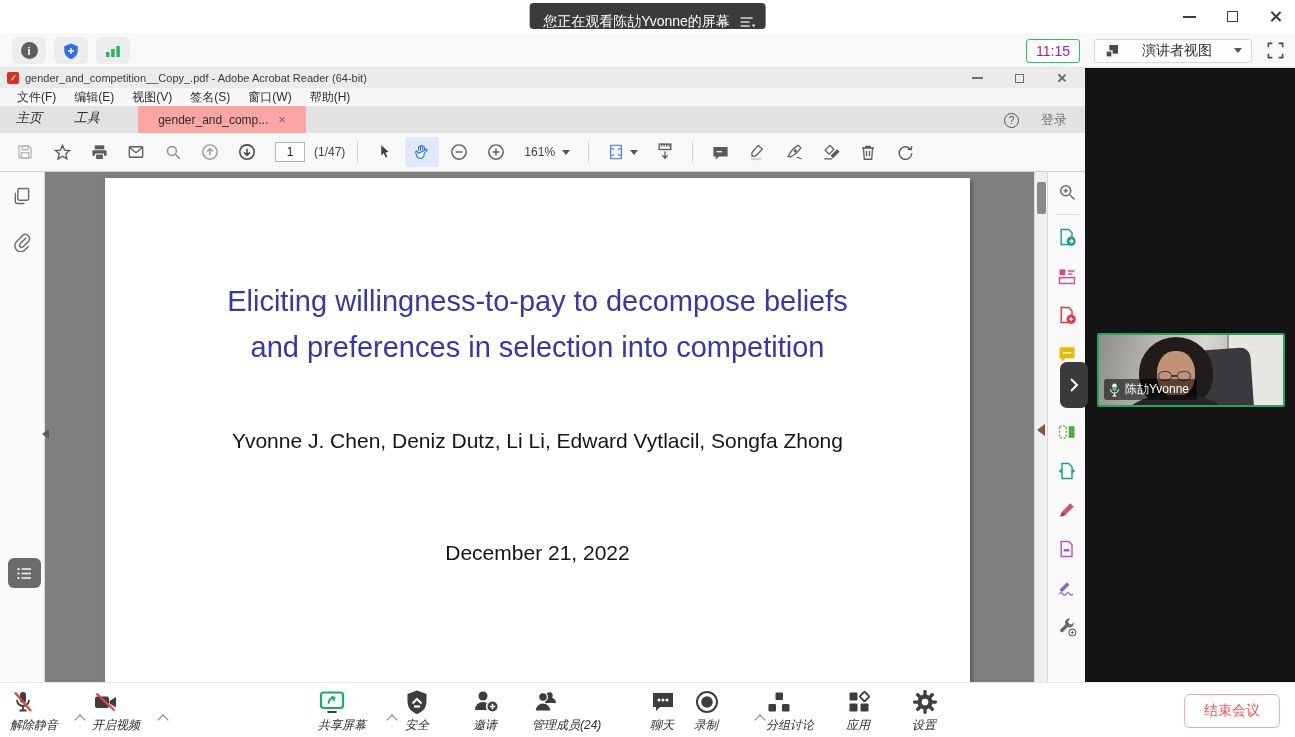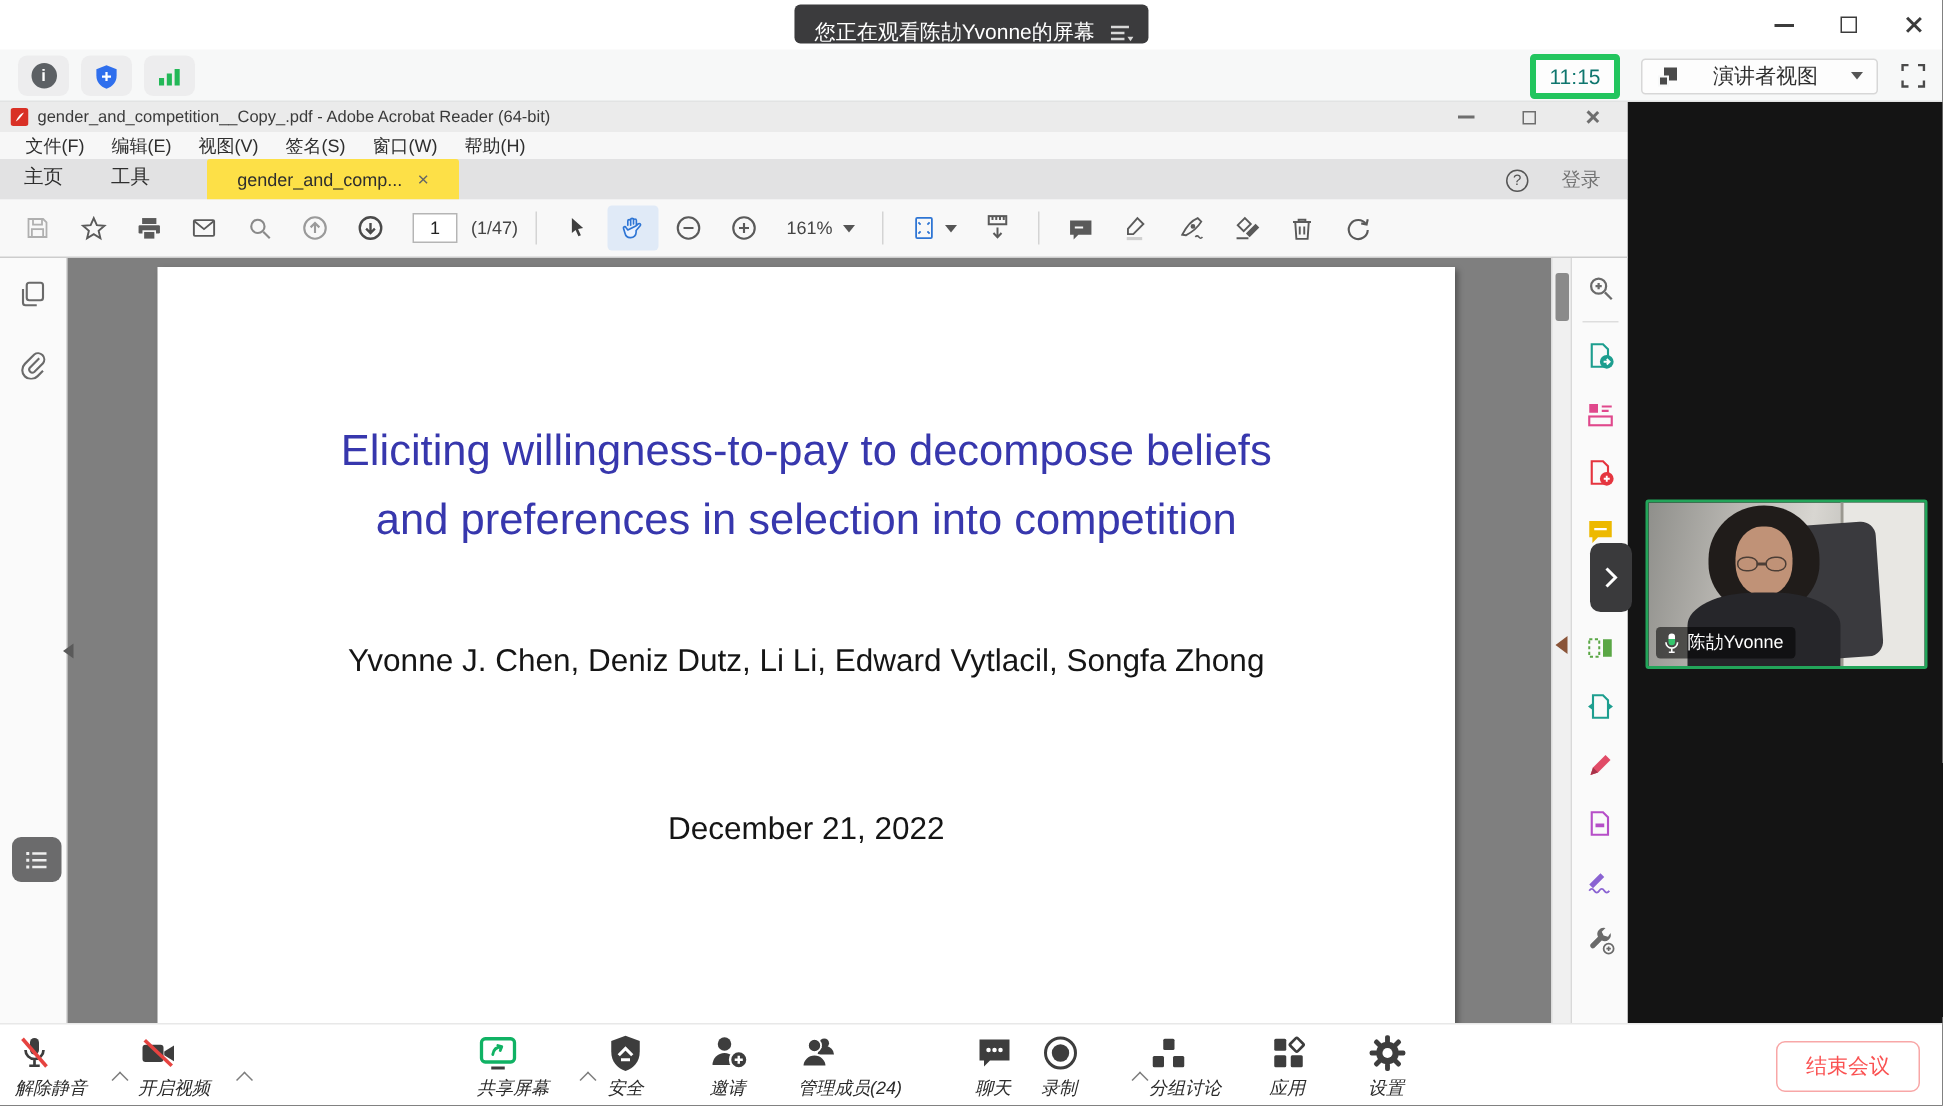--- a/index.html
+++ b/index.html
@@ -21,41 +21,41 @@
   .wb-x:before,.wb-x:after { content:""; position:absolute; left:6px; top:0; width:1.8px; height:13px; background:#3c3c3c; }
   .wb-x:before{ transform:rotate(45deg);} .wb-x:after{ transform:rotate(-45deg);}
 
   
   .subbar { position:absolute; left:0; top:33px; width:1295px; height:35px; background:#f7f8f8; border-bottom:1px solid #e2e3e3; }
   .sub-left { position:absolute; left:12px; top:4px; display:flex; gap:8px; }
   .chip { width:34px; height:27px; background:#ededee; border-radius:6px; display:flex; align-items:center; justify-content:center; }
   .info-circle { width:17px; height:17px; border-radius:50%; background:#5c6064; color:#fff; font-size:11px; font-weight:bold;
     display:flex; align-items:center; justify-content:center; }
   .sub-right { position:absolute; right:10px; top:4px; display:flex; align-items:center; gap:14px; height:27px; }
-  .time-box { border:4px solid #22c55e; background:#fdfdfd; border-radius:3px; padding:3px 9px; font-size:14px; color:#0f766e; }
+  .time-box { border:1px solid #22c55e; background:#fdfdfd; border-radius:3px; padding:3px 9px; font-size:14px; color:#a21caf; }
   .view-box { border:1px solid #d7d7d7; background:#fdfdfd; border-radius:3px; padding:2px 9px; font-size:14px; color:#2f2f2f;
     display:flex; align-items:center; gap:22px; }
   .caret-down { width:0; height:0; border-left:4.5px solid transparent; border-right:4.5px solid transparent; border-top:5px solid #555; }
 
   
   .stage { position:absolute; left:0; top:68px; width:1295px; height:614px; background:#141414; }
 
   
   .acrobat { position:absolute; left:0; top:0; width:1085px; height:614px; background:#f4f4f4; display:flex; flex-direction:column; }
   .ac-title { height:20px; background:#ebebeb; display:flex; align-items:center; padding-left:7px; gap:6px; }
   .ac-title-text { font-size:11px; color:#3a3a3a; }
   .ac-winbtns { margin-left:auto; display:flex; gap:26px; padding-right:16px; align-items:center; }
   .ac-winbtns .wb-min{ width:11px; height:1.6px; background:#6e6e6e; }
   .ac-winbtns .wb-max{ width:9px; height:9px; border-width:1.3px; border-color:#6e6e6e; }
   .ac-winbtns .wb-x{ width:10px; height:10px; } .ac-winbtns .wb-x:before,.ac-winbtns .wb-x:after{ left:4.5px; width:1.5px; height:10px; background:#6e6e6e;}
   .ac-menu { height:18px; background:#f7f7f7; display:flex; align-items:center; padding-left:8px; }
   .ac-menu span { font-size:12px; color:#2e2e2e; padding:0 9px; }
   .ac-tabs { height:27px; background:#e2e2e3; display:flex; align-items:flex-end; }
-  .ac-tab { font-size:13px; color:#2e2e2e; padding:5px 16px 6px; }
-  .doc-tab { background:#fde047; height:27px; width:168px; display:flex; align-items:center; justify-content:center; gap:10px;
+  .ac-tab { font-size:13px; color:#2e2e2e; padding:5px 16px 6px;font-style:italic; }
+  .doc-tab { background:#fca5a5; height:27px; width:168px; display:flex; align-items:center; justify-content:center; gap:10px;
     font-size:12px; color:#2e2e2e; margin-left:22px; border-radius:2px 2px 0 0; }
   .doc-x { color:#666; font-size:13px; line-height:1; }
   .ac-tabs-right { margin-left:auto; display:flex; align-items:center; gap:22px; padding:0 18px 4px 0; }
   .help-circle { width:15px; height:15px; border-radius:50%; border:1.3px solid #555; color:#555; font-size:10px;
     display:flex; align-items:center; justify-content:center; }
   .signin { font-size:13px; color:#737373; }
   .ac-toolbar { height:39px; background:#f8f8f8; border-bottom:1px solid #cdcdcd; display:flex; align-items:center; padding-left:8px; gap:3px; }
   .tb { width:34px; height:30px; display:flex; align-items:center; justify-content:center; border-radius:3px; }
   .tb.active { background:#e0eaf7; }
   .vsep { width:1px; height:22px; background:#d4d4d4; margin:0 7px; }
@@ -88,21 +88,21 @@
   .pull-tab { position:absolute; left:1060px; top:294px; width:28px; height:46px; background:#3a3a3c; border-radius:7px;
     display:flex; align-items:center; justify-content:center; z-index:5; }
   .collapse-right { position:absolute; left:1037px; top:356px; width:0; height:0;
     border-top:6px solid transparent; border-bottom:6px solid transparent; border-right:8px solid #8a5438; z-index:4; }
   .collapse-left { position:absolute; left:42px; top:361px; width:0; height:0;
     border-top:5px solid transparent; border-bottom:5px solid transparent; border-right:7px solid #5a5a5a; z-index:4; }
   .float-list { position:absolute; left:8px; top:490px; width:33px; height:30px; background:rgba(66,66,68,.78);
     border-radius:6px; display:flex; align-items:center; justify-content:center; z-index:6; }
 
   
-  .video-thumb { position:absolute; left:1097px; top:265px; width:188px; height:113px; border:2px solid #23a55a;
+  .video-thumb { position:absolute; left:1097px; top:265px; width:188px; height:74px; border:2px solid #23a55a;
     border-radius:2px; overflow:hidden; z-index:6; }
   .scene { position:relative; width:100%; height:100%;
     background:linear-gradient(100deg,#8f8f8b 0%,#b9b7b2 30%,#d8d6d1 55%,#9a9a96 100%); }
   .wall { position:absolute; right:0; top:0; width:56px; height:100%; background:#e8e7e3; border-left:2px solid #9a9890; }
   .chair { position:absolute; left:96px; top:14px; width:58px; height:90px; background:#3a3a3e; border-radius:10px; transform:rotate(-4deg); }
   .hair { position:absolute; left:40px; top:2px; width:74px; height:72px; background:#201c1a; border-radius:50% 50% 46% 46%; }
   .face { position:absolute; left:58px; top:16px; width:38px; height:46px; background:#c09277; border-radius:46%; }
   .glass { position:absolute; top:36px; width:14px; height:10px; border:1.5px solid #4c3e36; border-radius:45%; }
   .g1{ left:59px; } .g2{ left:78px; }
   .bridge { position:absolute; left:72px; top:40px; width:7px; height:1.5px; background:#4c3e36; }

